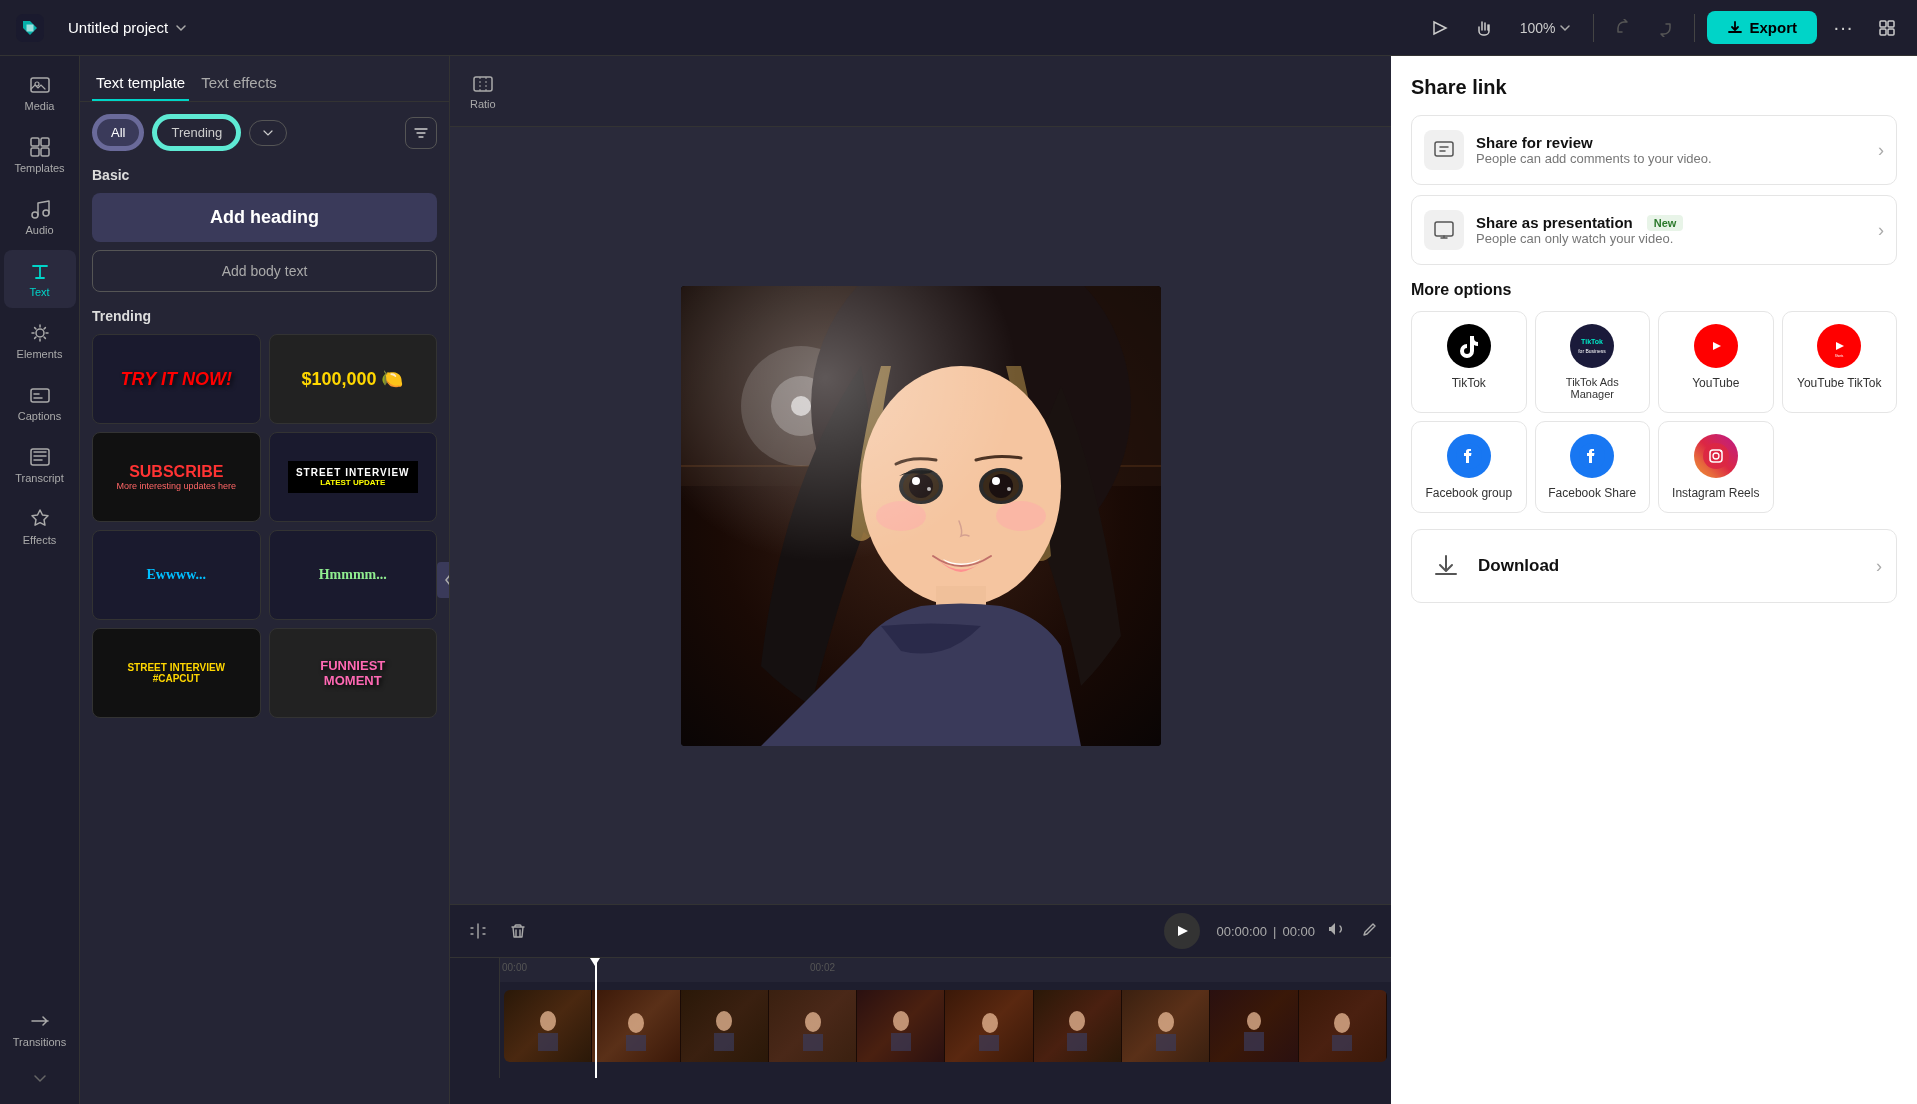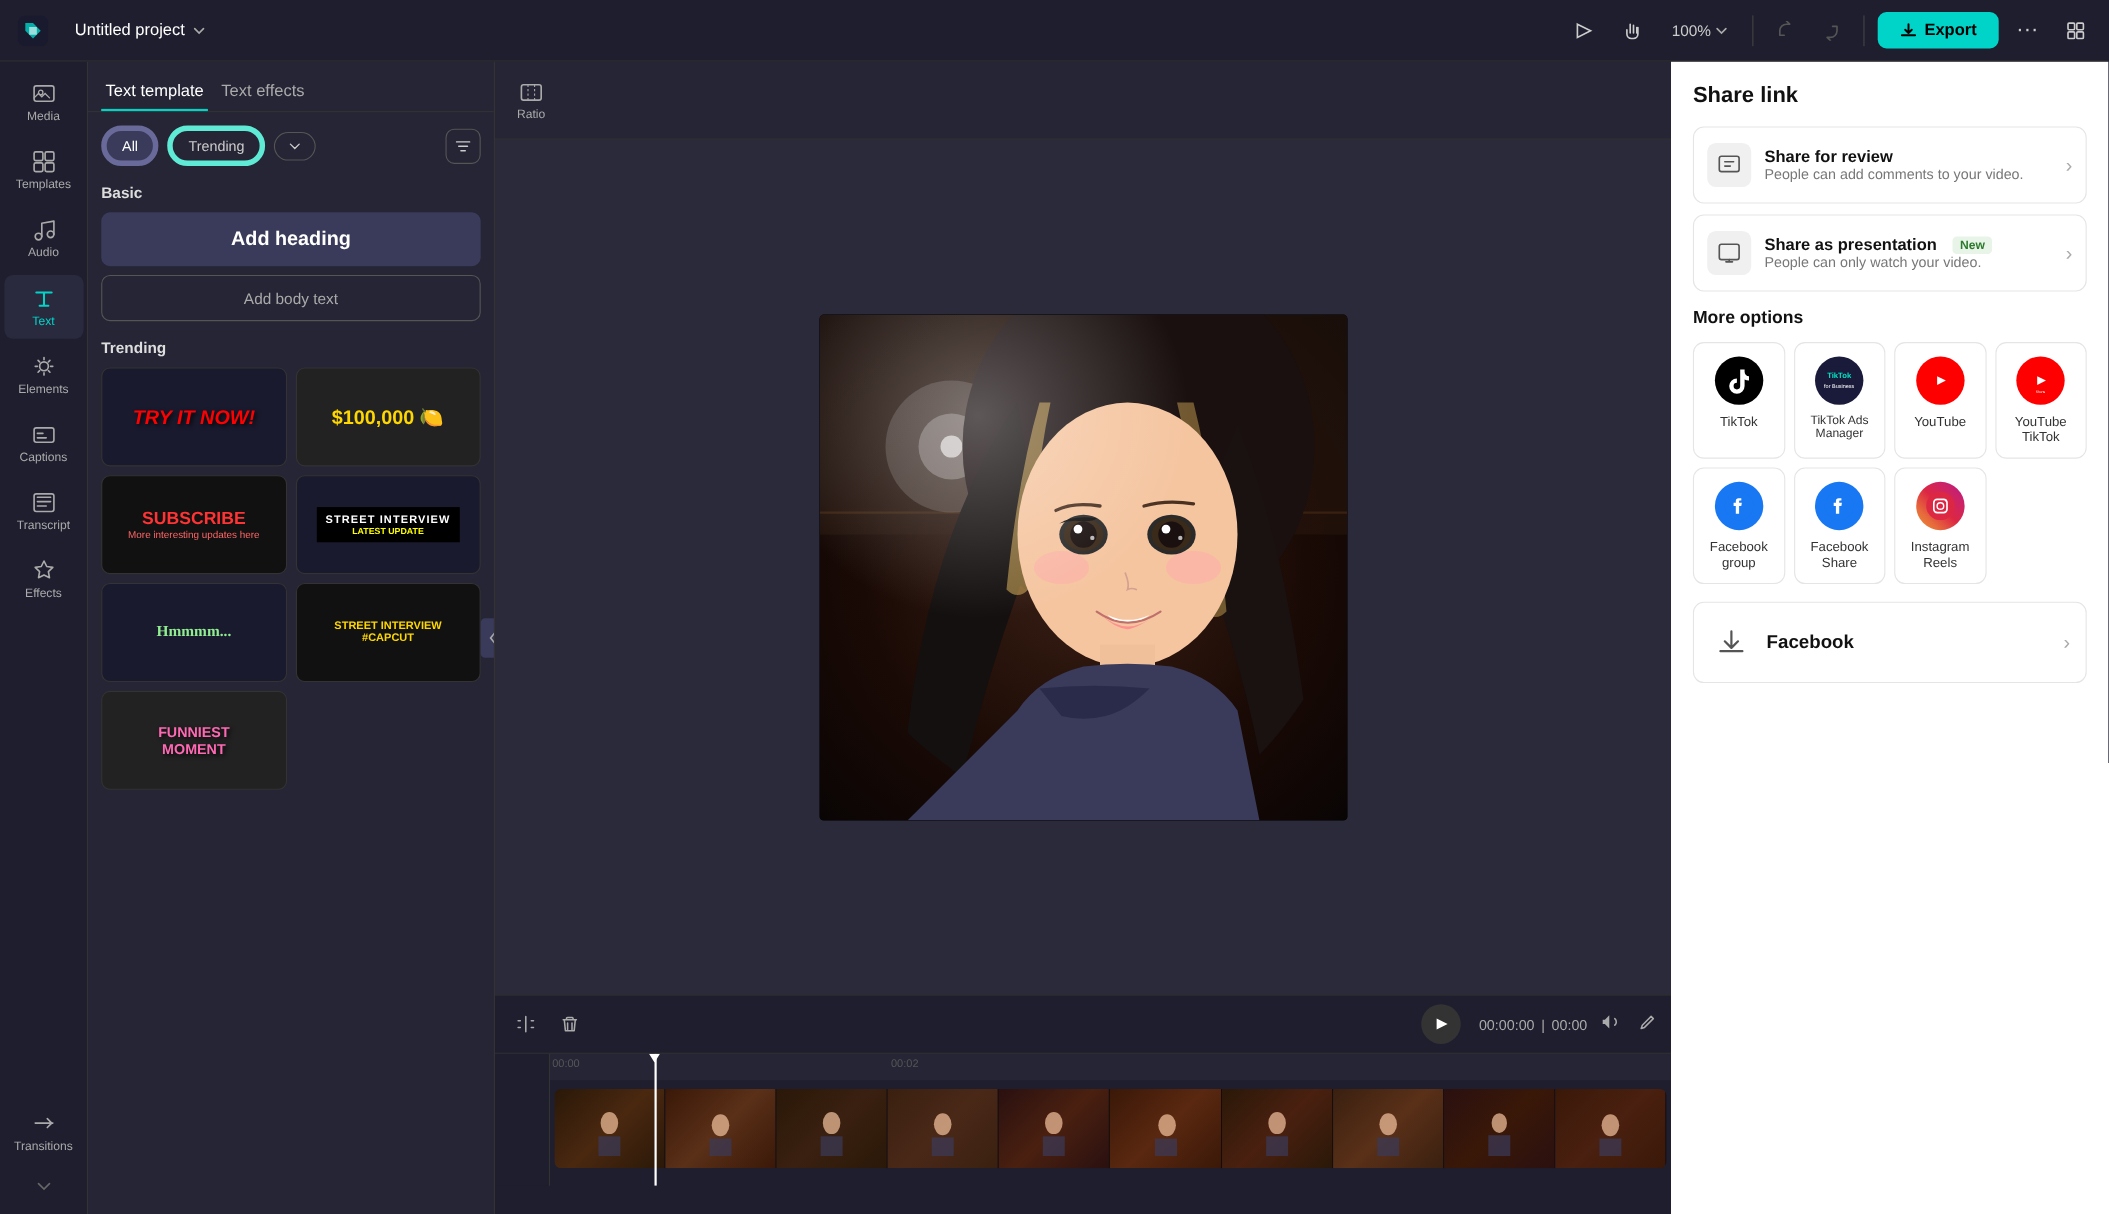--- a/index.html
+++ b/index.html
@@ -79,21 +79,21 @@
     .video-preview { width: 480px; height: 460px; background: #000; border-radius: 4px; overflow: hidden; }
 
     
     .timeline { height: 200px; background: #1e1e2e; border-top: 1px solid #333; display: flex; flex-direction: column; }
     .timeline-controls { display: flex; align-items: center; gap: 8px; padding: 8px 12px; border-bottom: 1px solid #333; }
     .timeline-tool-btn { width: 32px; height: 32px; display: flex; align-items: center; justify-content: center; border: none; background: transparent; color: #aaa; cursor: pointer; border-radius: 6px; }
     .play-btn { width: 36px; height: 36px; border-radius: 50%; background: #333; border: none; color: #fff; display: flex; align-items: center; justify-content: center; cursor: pointer; margin-left: auto; }
     .time-display { font-size: 13px; color: #aaa; display: flex; align-items: center; gap: 6px; }
 
     
-    .share-panel { width: 398px; background: #fff; color: #333; overflow-y: auto; }
+    .share-panel { width: 526px; background: #fff; color: #333; overflow-y: auto; }
     .share-panel-inner { padding: 20px; }
     .share-title { font-size: 20px; font-weight: 700; color: #111; margin-bottom: 16px; }
     .share-option { display: flex; align-items: center; padding: 14px 12px; border: 1px solid #e5e5e5; border-radius: 10px; margin-bottom: 10px; cursor: pointer; }
     .share-option-icon { width: 40px; height: 40px; background: #f0f0f0; border-radius: 8px; display: flex; align-items: center; justify-content: center; margin-right: 12px; flex-shrink: 0; }
     .share-option-text { flex: 1; }
     .share-option-title { font-size: 15px; font-weight: 600; color: #111; }
     .share-option-desc { font-size: 13px; color: #777; }
     .share-chevron { color: #aaa; font-size: 18px; }
     .new-badge { background: #e8f4e8; color: #2d7a2d; font-size: 11px; font-weight: 600; padding: 2px 7px; border-radius: 4px; margin-left: 8px; }
     .more-options-title { font-size: 16px; font-weight: 600; color: #111; margin: 16px 0 12px; }
@@ -313,20 +313,23 @@
             </div>
           </div>
 
           <div class="template-card tmpl-street">
             <div style="background:#000;padding:6px 8px;text-align:center;">
               <div style="font-size:10px;font-weight:900;color:#fff;font-family:Impact,sans-serif;letter-spacing:1px;">STREET INTERVIEW</div>
               <div style="font-size:8px;font-weight:900;color:#ff0;font-family:Impact,sans-serif;">LATEST UPDATE</div>
             </div>
           </div>
 
+          <div class="template-card tmpl-ewww">
+            <span class="tmpl-ewww-text">Ewwww...</span>
+          </div>
 
           <div class="template-card tmpl-hmm">
             <span class="tmpl-hmm-text">Hmmmm...</span>
           </div>
 
           <div class="template-card tmpl-street2">
             <div style="text-align:center;padding:6px;">
               <div style="font-size:10px;font-weight:900;color:#ffd700;font-family:Impact,sans-serif;">STREET INTERVIEW</div>
               <div style="font-size:10px;font-weight:900;color:#ffd700;font-family:Impact,sans-serif;">#CAPCUT</div>
             </div>
@@ -672,20 +675,20 @@
         </div>
 
       </div>
 
       <div class="download-btn">
         <div class="download-icon">
           <svg width="28" height="28" viewBox="0 0 28 28" fill="none">
               <path d="M14 4v14M8 13l6 6 6-6M4 22h20" stroke="#555" stroke-width="2" stroke-linecap="round" stroke-linejoin="round"></path>
             </svg>
         </div>
-        <span class="download-label">Facebook</span>
+        <span class="download-label">Download</span>
         <div class="share-chevron">›</div>
       </div>
 
     </div>
   </div>
 
 </div>
 
 </body></html>

